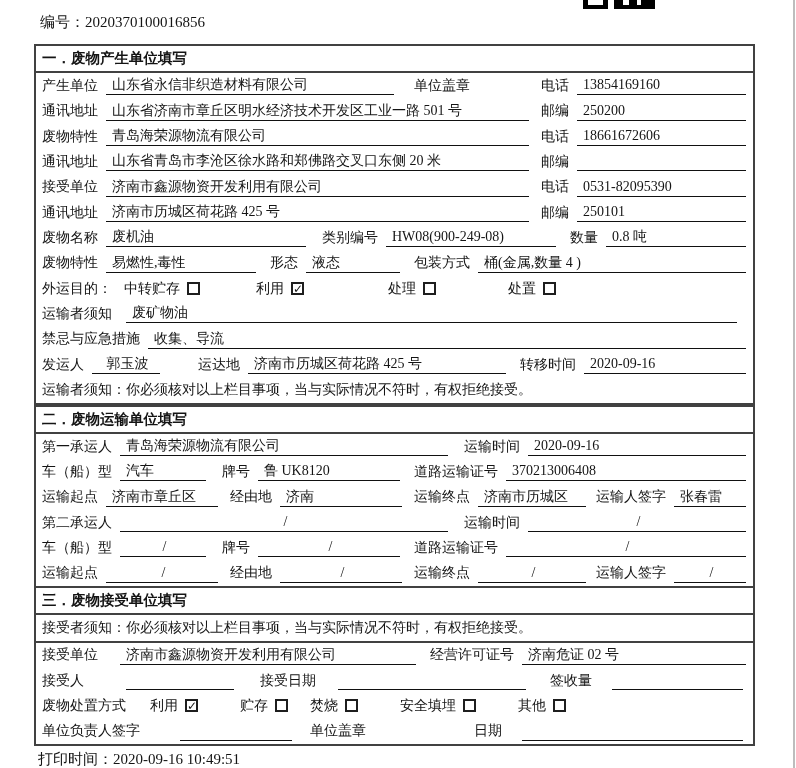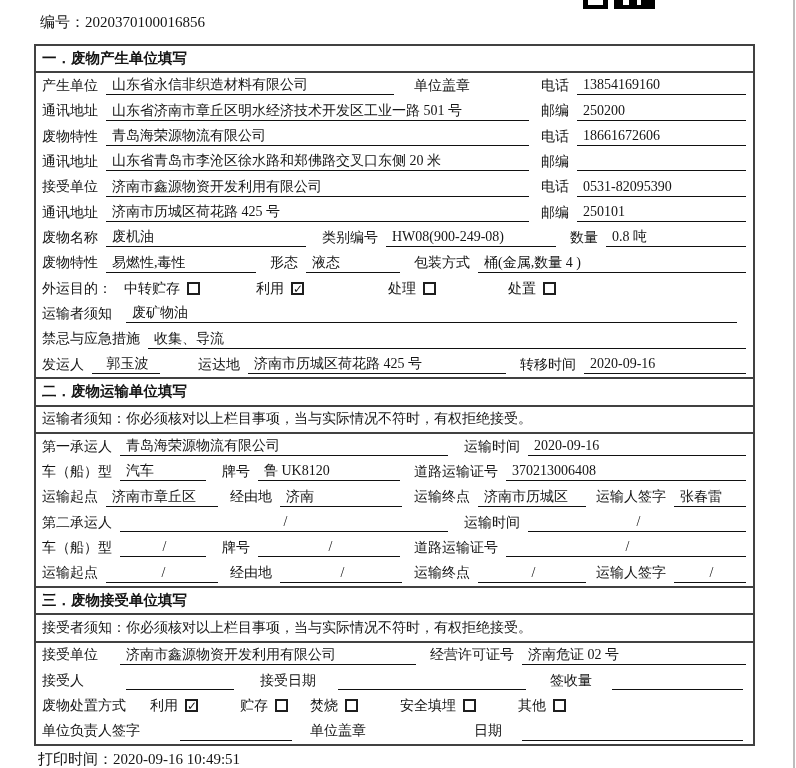--- a/index.html
+++ b/index.html
@@ -186,25 +186,25 @@
 
   <div class="row">
     <span class="lbl">发运人</span>
     <span class="u" style="width:68px;text-align:center">郭玉波</span>
     <span class="lbl" style="margin-left:38px">运达地</span>
     <span class="u" style="width:258px">济南市历城区荷花路 425 号</span>
     <span class="lbl" style="margin-left:14px">转移时间</span>
     <span class="u g">2020-09-16</span>
   </div>
 
-  <div class="row hdr hdr-top">二．废物运输单位填写</div>
-
   <div class="row notice">
     <span>运输者须知：你必须核对以上栏目事项，当与实际情况不符时，有权拒绝接受。</span>
   </div>
+
+  <div class="row hdr hdr-top">二．废物运输单位填写</div>
 
   <div class="row">
     <span class="lbl">第一承运人</span>
     <span class="u" style="width:328px">青岛海荣源物流有限公司</span>
     <span class="lbl" style="margin-left:16px">运输时间</span>
     <span class="u g">2020-09-16</span>
   </div>
 
   <div class="row">
     <span class="lbl">车（船）型</span>

